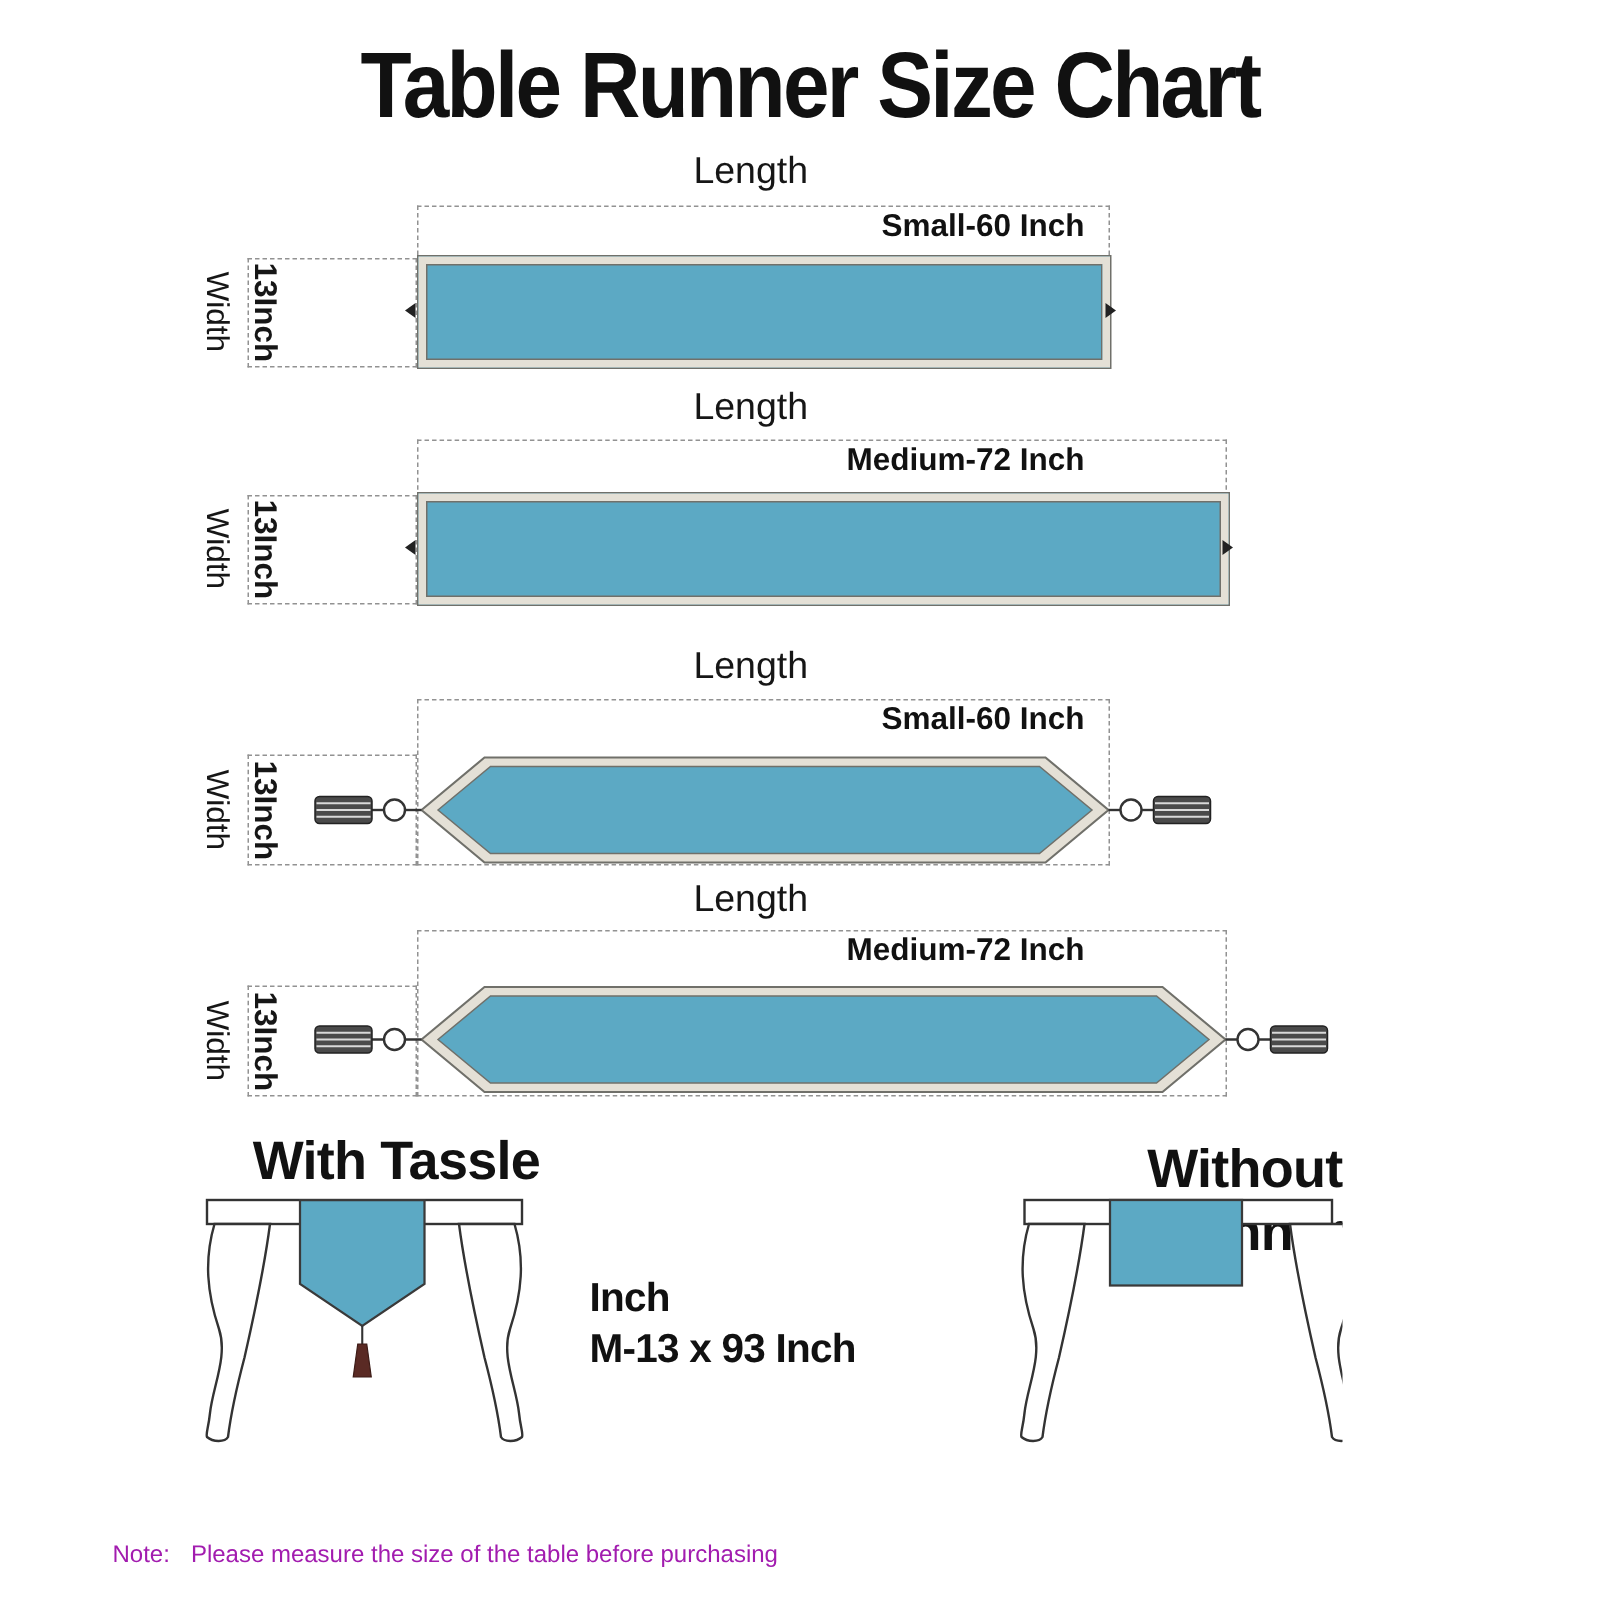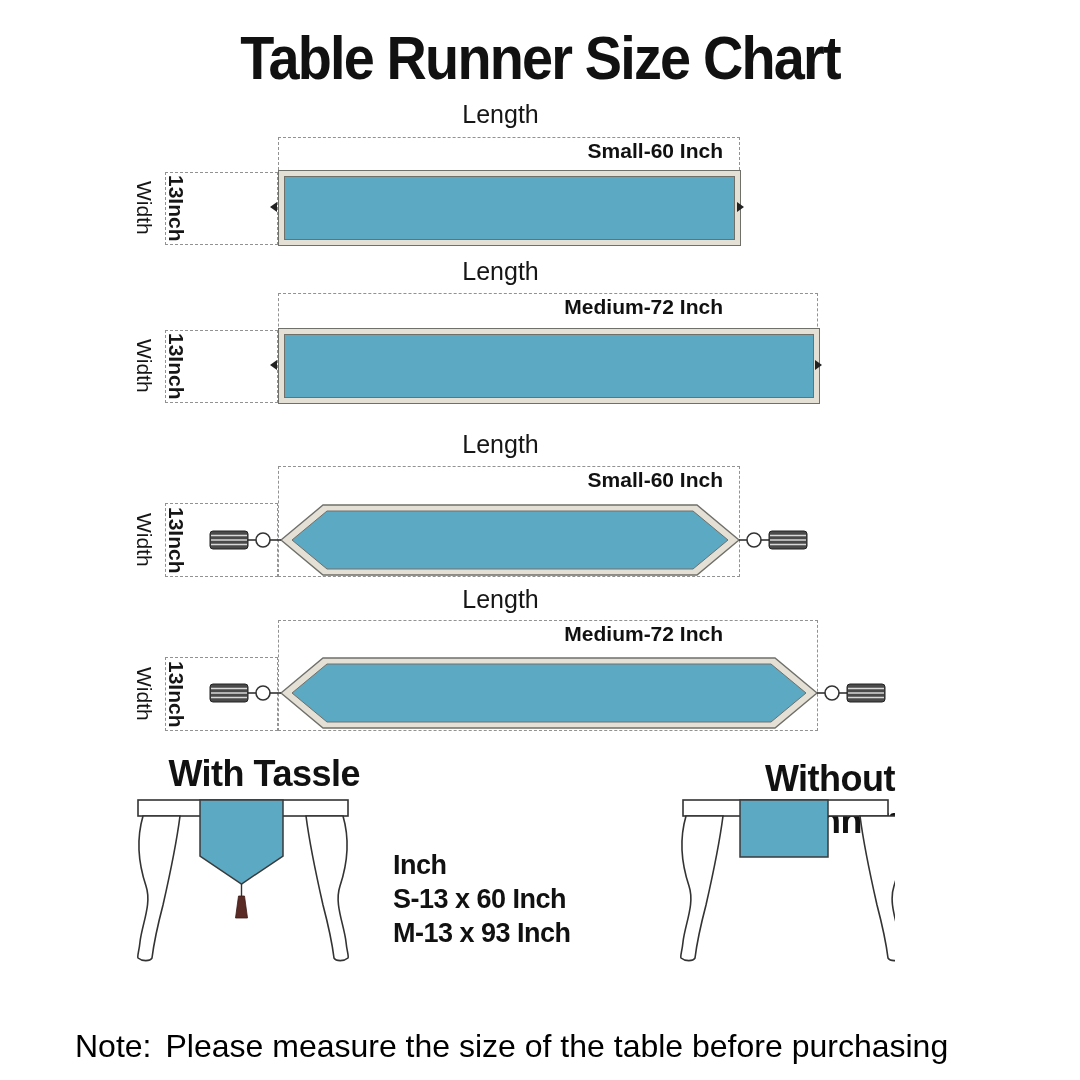--- a/index.html
+++ b/index.html
@@ -61,21 +61,21 @@
   .r4-width{left:131px;top:654px;height:80px;}
   .r4-svg{left:160px;top:649px;}
   
   .tbl-heading{font-size:36px;font-weight:bold;color:#111;text-align:right;letter-spacing:-0.5px;}
   .h-with{left:125px;top:753px;width:235px;}
   .h-without{left:660px;top:758px;width:235px;}
   .svg-table-left{left:123px;top:792px;}
   .svg-table-right{left:660px;top:792px;}
   .size-info{left:393px;top:848px;font-size:27px;font-weight:bold;line-height:34px;letter-spacing:-0.5px;color:#111;}
   
-  .note-line{left:75px;top:1028px;font-size:32px;color:#000000;}
+  .note-line{left:75px;top:1028px;font-size:16px;color:#a21caf;}
   .note-line .prefix{margin-right:14px;}
 </style>
 </head>
 <body>
 
 <div id="canvas">
 
   <div class="abs page-title">Table Runner Size Chart</div>
 
   <div>
@@ -175,21 +175,20 @@
     <use href="#legL" transform="translate(240,0) scale(-1,1)" fill="#ffffff" stroke="#333" stroke-width="1.6"></use>
     <polygon points="77,8 160,8 160,64 118.5,92 77,64" fill="#5CA9C4" stroke="#3a3a3a" stroke-width="1.5"></polygon>
     <g>
       <line x1="118.5" y1="92" x2="118.5" y2="104" stroke="#333" stroke-width="1.4"></line>
       <path d="M 115.5,104 L 121.5,104 L 124.5,126 L 112.5,126 Z" fill="#5A2A24" stroke="#3c1b16" stroke-width="0.8"></path>
     </g>
   </svg>
 
   <div class="abs size-info">
     <div>Inch</div>
-    <div>S-13 x 60 Inch</div>
     <div>M-13 x 93 Inch</div>
   </div>
 
   <div class="abs tbl-heading h-without">Without Runner</div>
 
   <svg class="abs svg-table-right" width="235" height="185">
     <rect x="23" y="8" width="205" height="16" fill="#ffffff" stroke="#333" stroke-width="1.6"></rect>
     <use href="#legL" transform="translate(6,0)" fill="#ffffff" stroke="#333" stroke-width="1.6"></use>
     <use href="#legL" transform="translate(257,0) scale(-1,1)" fill="#ffffff" stroke="#333" stroke-width="1.6"></use>
     <rect x="80" y="8" width="88" height="57" fill="#5CA9C4" stroke="#3a3a3a" stroke-width="1.5"></rect>

